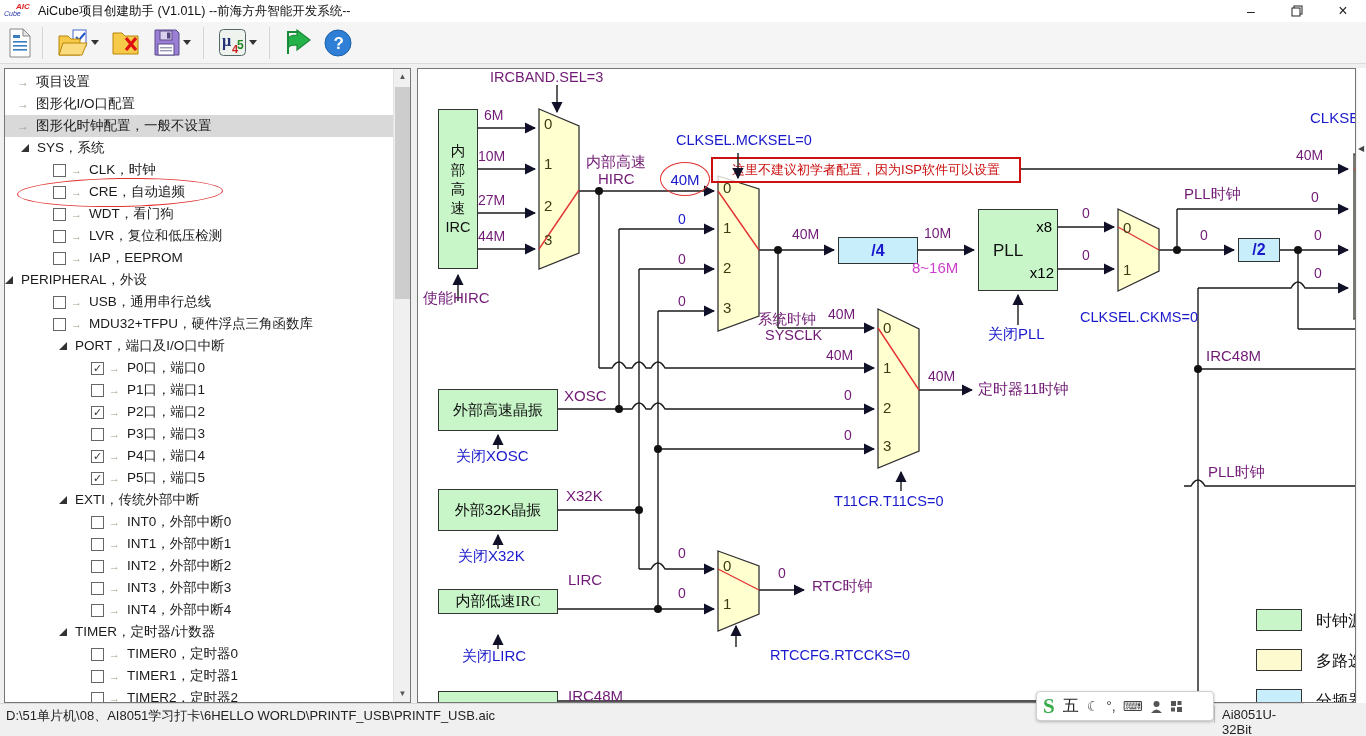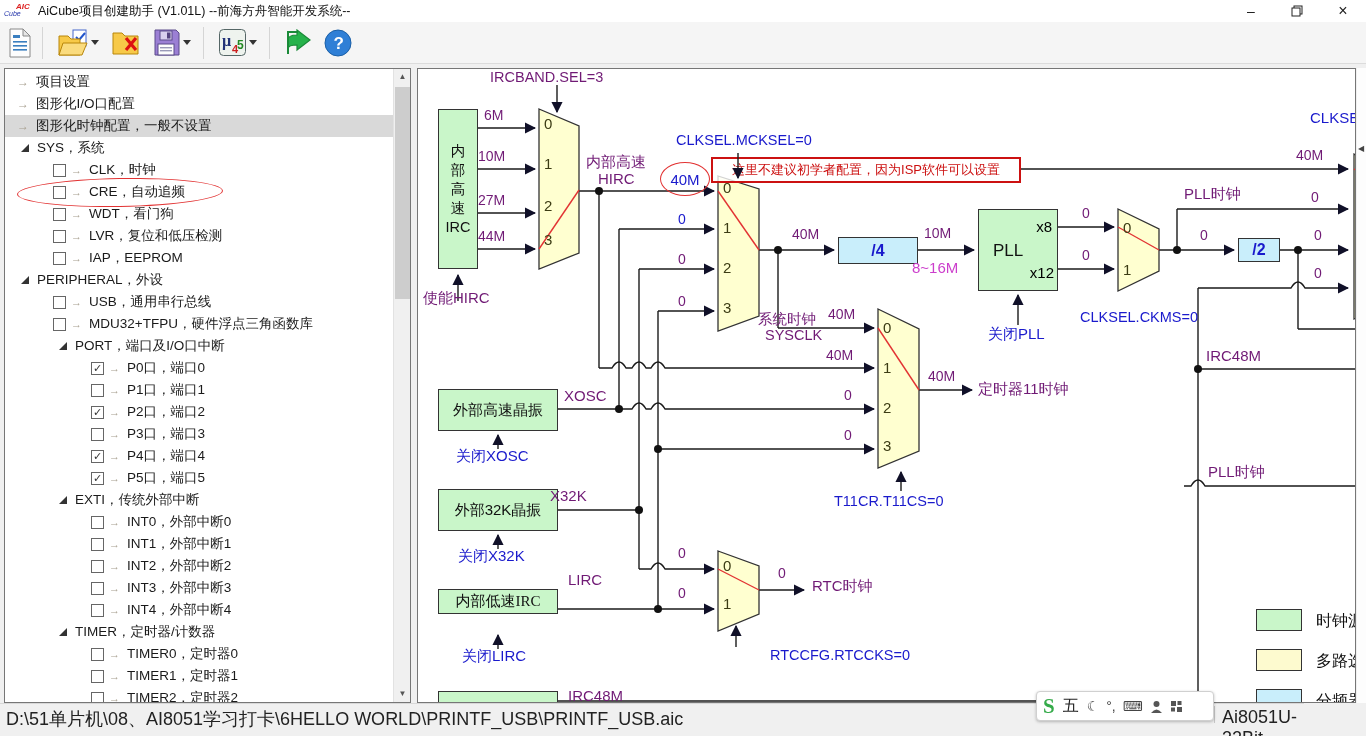--- a/index.html
+++ b/index.html
@@ -51,21 +51,21 @@
   .llabel { position:absolute; font-size:16px; color:#111; white-space:nowrap; }
   #pllbox { position:absolute; left:560px; top:140px; width:80px; height:82px; background:#c9f6c9; border:1px solid #333; }
   #pllbox .pname { position:absolute; left:14px; top:31px; font-size:17px; color:#111; }
   #pllbox .px8 { position:absolute; right:5px; top:8px; font-size:15px; }
   #pllbox .px12 { position:absolute; right:3px; bottom:9px; font-size:15px; }
 
   #rgutter { position:absolute; left:1357px; top:68px; width:9px; height:635px; background:#fdfdfd; }
   #rgutter .gh { position:absolute; left:1px; top:76px; font-size:8px; color:#444; }
 
   
-  #statusbar { position:absolute; left:0; top:703px; width:1304px; height:21px; background:#f0f0f0; border-top:1px solid #d8d8d8; font-size:18px; color:#222; }
+  #statusbar { position:absolute; left:0; top:703px; width:1304px; height:21px; background:#f0f0f0; border-top:1px solid #d8d8d8; font-size:13px; color:#222; }
   #spath { position:absolute; left:6px; top:3px; white-space:nowrap; }
   #sdevice { position:absolute; left:1222px; top:3px; }
   .ssep { position:absolute; top:2px; width:1px; height:17px; background:#c8c8c8; }
   #sdots { position:absolute; left:1158px; top:4px; display:flex; }
   #sdots span { width:12px; height:12px; border:1px solid #8aa0b8; border-radius:50%; margin-right:2px; background:#eef4fa; }
   #sdots span:first-child { background:#cfe4f7; }
   #taskbar { position:absolute; left:0; top:724px; width:1366px; height:12px; background:#161616; overflow:hidden; }
   #clock { position:absolute; left:1286px; top:1px; color:#c5c5c5; font-size:12px; }
 
   
@@ -196,21 +196,21 @@
         <div class="trow" style="padding-left: 48px;">
           <span class="cb"></span>
           <span class="tarr" style="font-size:11px;">→</span>
           <span class="tlab">LVR，复位和低压检测</span>
         </div>
         <div class="trow" style="padding-left: 48px;">
           <span class="cb"></span>
           <span class="tarr" style="font-size:11px;">→</span>
           <span class="tlab">IAP，EEPROM</span>
         </div>
-        <div class="trow" style="padding-left: 16px; text-align: center;">
+        <div class="trow" style=" text-align: center;">
           <span class="tri"></span>
           <span class="tlab">PERIPHERAL，外设</span>
         </div>
         <div class="trow" style="padding-left: 48px;">
           <span class="cb"></span>
           <span class="tarr" style="font-size:11px;">→</span>
           <span class="tlab">USB，通用串行总线</span>
         </div>
         <div class="trow" style="padding-left: 48px;">
           <span class="cb"></span>
@@ -466,21 +466,21 @@
     <div class="dl" style="left:410px;top:237px;">40M</div>
     <div class="dl" style="left:408px;top:278px;">40M</div>
     <div class="dl" style="left:426px;top:318px;">0</div>
     <div class="dl" style="left:426px;top:358px;">0</div>
     <div class="dl blu" style="left:416px;top:424px;font-size:14.5px;">T11CR.T11CS=0</div>
     <div class="dl" style="left:510px;top:299px;">40M</div>
     <div class="dl b15" style="left:560px;top:311px;">定时器11时钟</div>
     <div class="dl blu b15" style="left:38px;top:378px;">关闭XOSC</div>
     <div class="dl b15" style="left:146px;top:318px;">XOSC</div>
     <div class="dl blu b15" style="left:40px;top:478px;">关闭X32K</div>
-    <div class="dl b15" style="left:132px;top:418px;text-align:right;">X32K</div>
+    <div class="dl b15" style="left:148px;top:418px;text-align:right;">X32K</div>
     <div class="dl blu b15" style="left:44px;top:578px;">关闭LIRC</div>
     <div class="dl b15" style="left:150px;top:502px;">LIRC</div>
     <div class="dl b15" style="left:150px;top:618px;">IRC48M</div>
     <div class="dl" style="left:260px;top:476px;">0</div>
     <div class="dl" style="left:260px;top:516px;">0</div>
     <div class="dl" style="left:360px;top:496px;">0</div>
     <div class="dl b15" style="left:394px;top:508px;">RTC时钟</div>
     <div class="dl blu" style="left:352px;top:578px;font-size:14.5px;">RTCCFG.RTCCKS=0</div>
 
     <div class="mn" style="left:126px;top:46px;">0</div>

